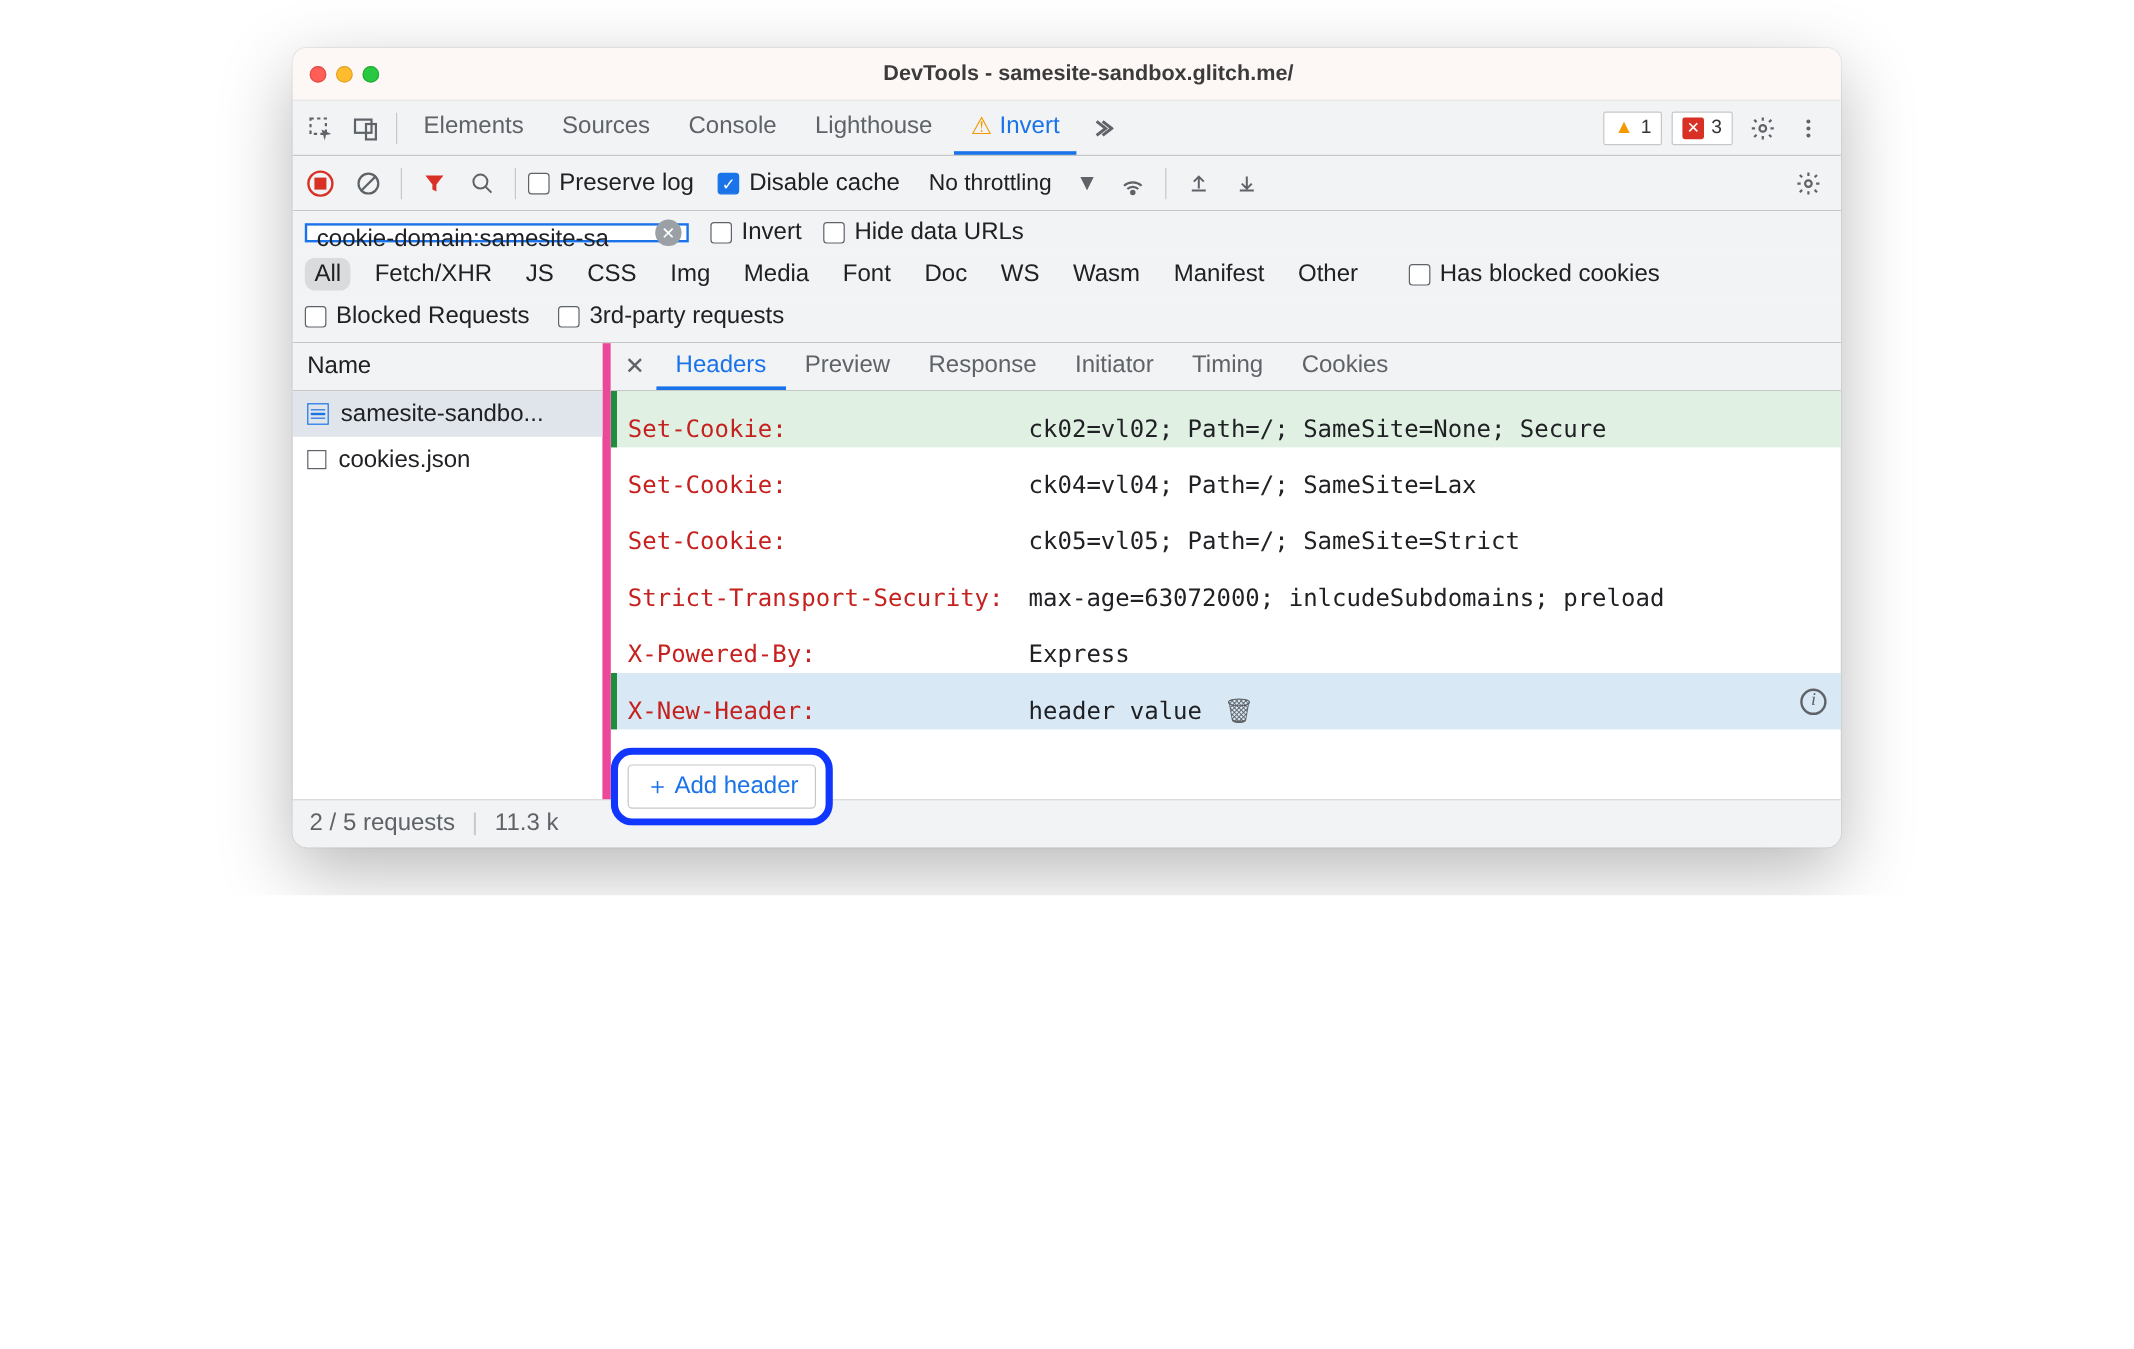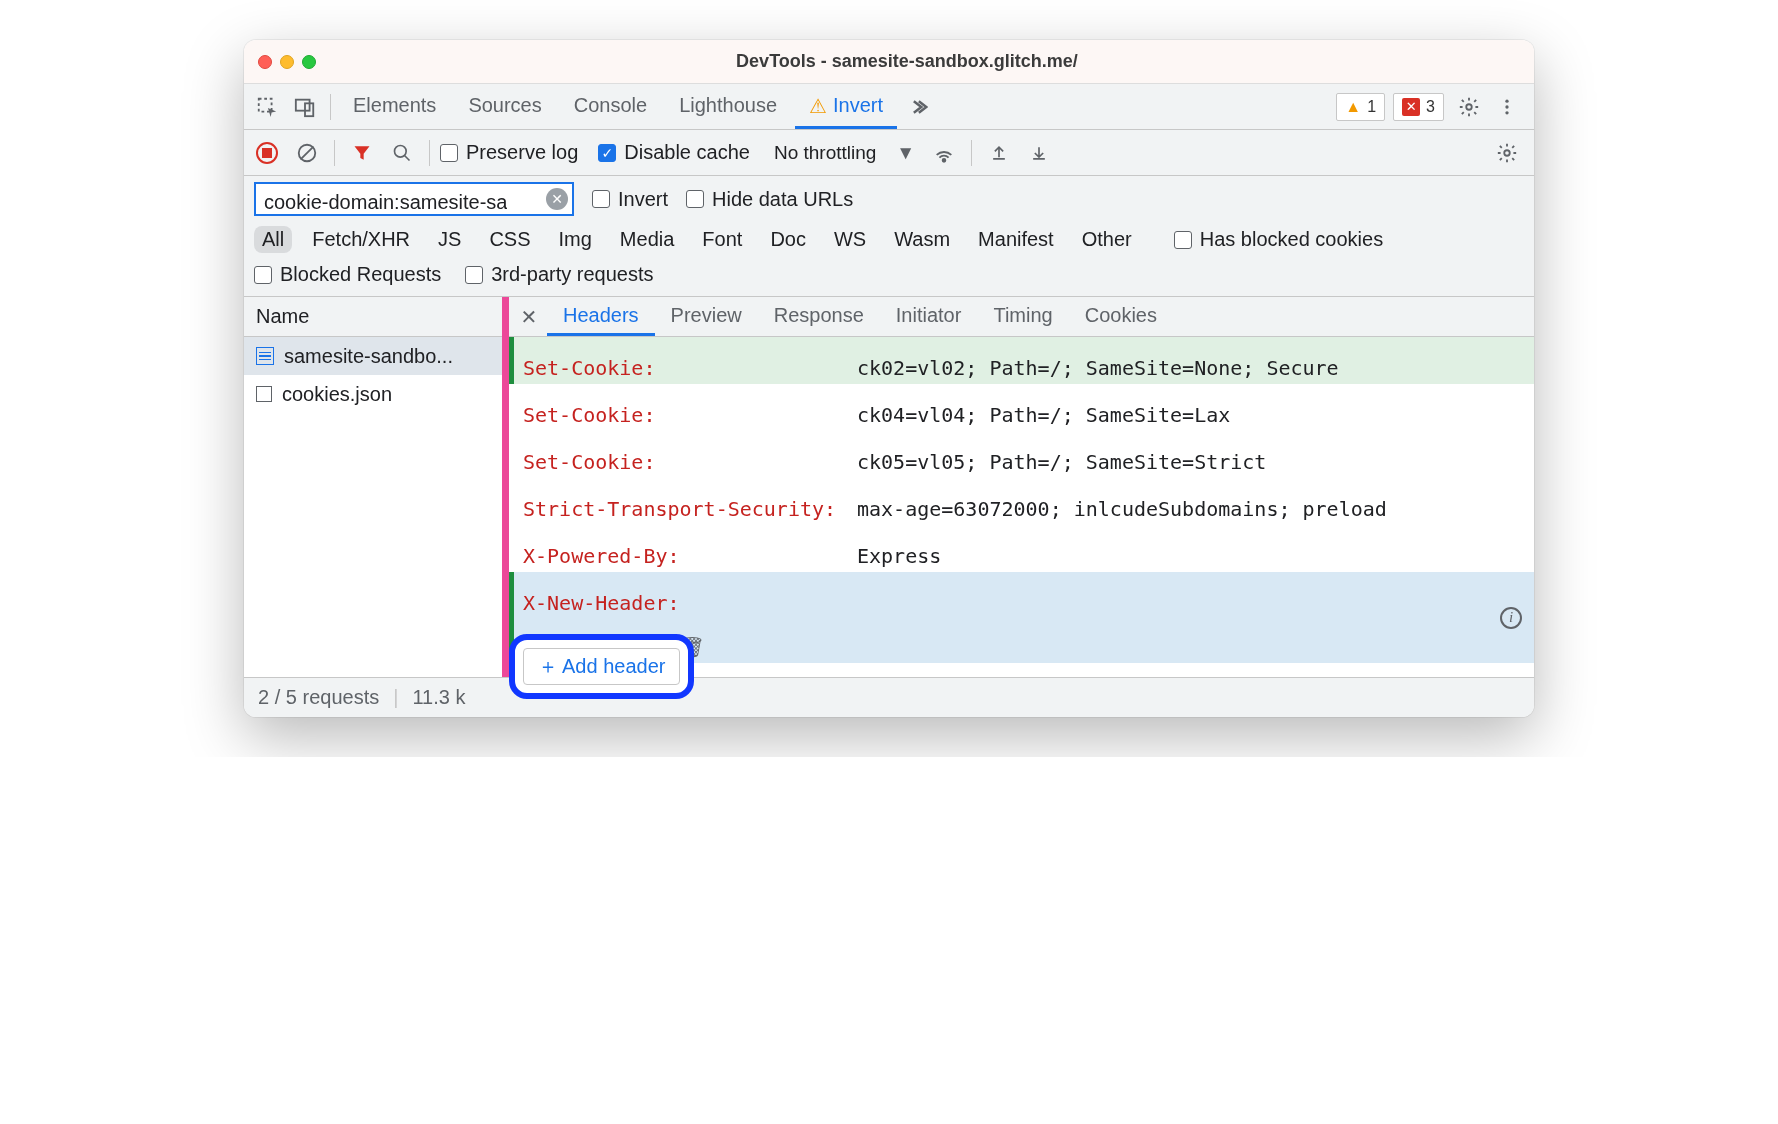--- a/index.html
+++ b/index.html
@@ -95,22 +95,22 @@
   .filter-row {
     display:flex; align-items:center; gap: 18px;
     padding: 6px 10px;
     background:#f1f3f4;
   }
   .filter-input-wrap {
     position: relative;
     border: 2px solid #1a73e8;
     background:#fff;
     width: 320px;
-    height: 34px;
-    display:flex;align-items:flex-end;
+    height: 16px;
+    display:flex;align-items:flex-start;
     padding:0 30px 0 8px;
   }
   .filter-input-text { font-size:20px; color:#202124; white-space:nowrap; overflow:hidden; }
   .clear-x {
     position:absolute; right:4px; top:50%; transform:translateY(-50%);
     width:22px;height:22px;background:#9aa0a6;border-radius:50%;color:#fff;
     display:flex;align-items:center;justify-content:center;font-size:14px;
   }
   
   .chips-row {
@@ -152,21 +152,21 @@
     padding:0 6px; gap:4px;
   }
   .close-detail { width:28px;text-align:center;color:#5f6368;font-size:20px;cursor:pointer;}
   .dtab { padding:17px 16px;height:38px;display:flex;align-items:center;font-size:20px;color:#5f6368;cursor:pointer;border-bottom:3px solid transparent;margin-bottom:-1px;}
   .dtab.active { color:#1a73e8;border-bottom-color:#1a73e8;}
   
   .headers-body { flex:1; overflow:auto; font-family: ui-monospace, "SF Mono", Menlo, monospace; font-size:20px; padding-bottom: 60px;}
   .header-row { display:flex; padding:19px 12px 4px 8px; gap:20px; position:relative;}
   .header-row.override { background:#e0f0e3; }
   .header-row.override::before { content:""; position:absolute;left:0;top:0;bottom:0;width:5px;background:#1e8e3e;}
-  .header-row.editing { background:#d8e8f4;flex-direction:column; }
+  .header-row.editing { background:#d8e8f4; }
   .header-row.editing::before { content:""; position:absolute;left:0;top:0;bottom:0;width:5px;background:#1e8e3e;}
   .h-name { color:#c5221f; width: 320px; flex-shrink:0; padding-left:6px;}
   .h-val { color:#202124; flex:1;}
   .trash { color:#5f6368; margin-left:6px;}
   .info-circle {
     position:absolute; right:12px; top:50%; transform:translateY(-50%);
     width:22px;height:22px;border:2px solid #5f6368;border-radius:50%;color:#5f6368;
     display:flex;align-items:center;justify-content:center;font-size:15px;font-family:serif;font-style:italic;
   }
   

